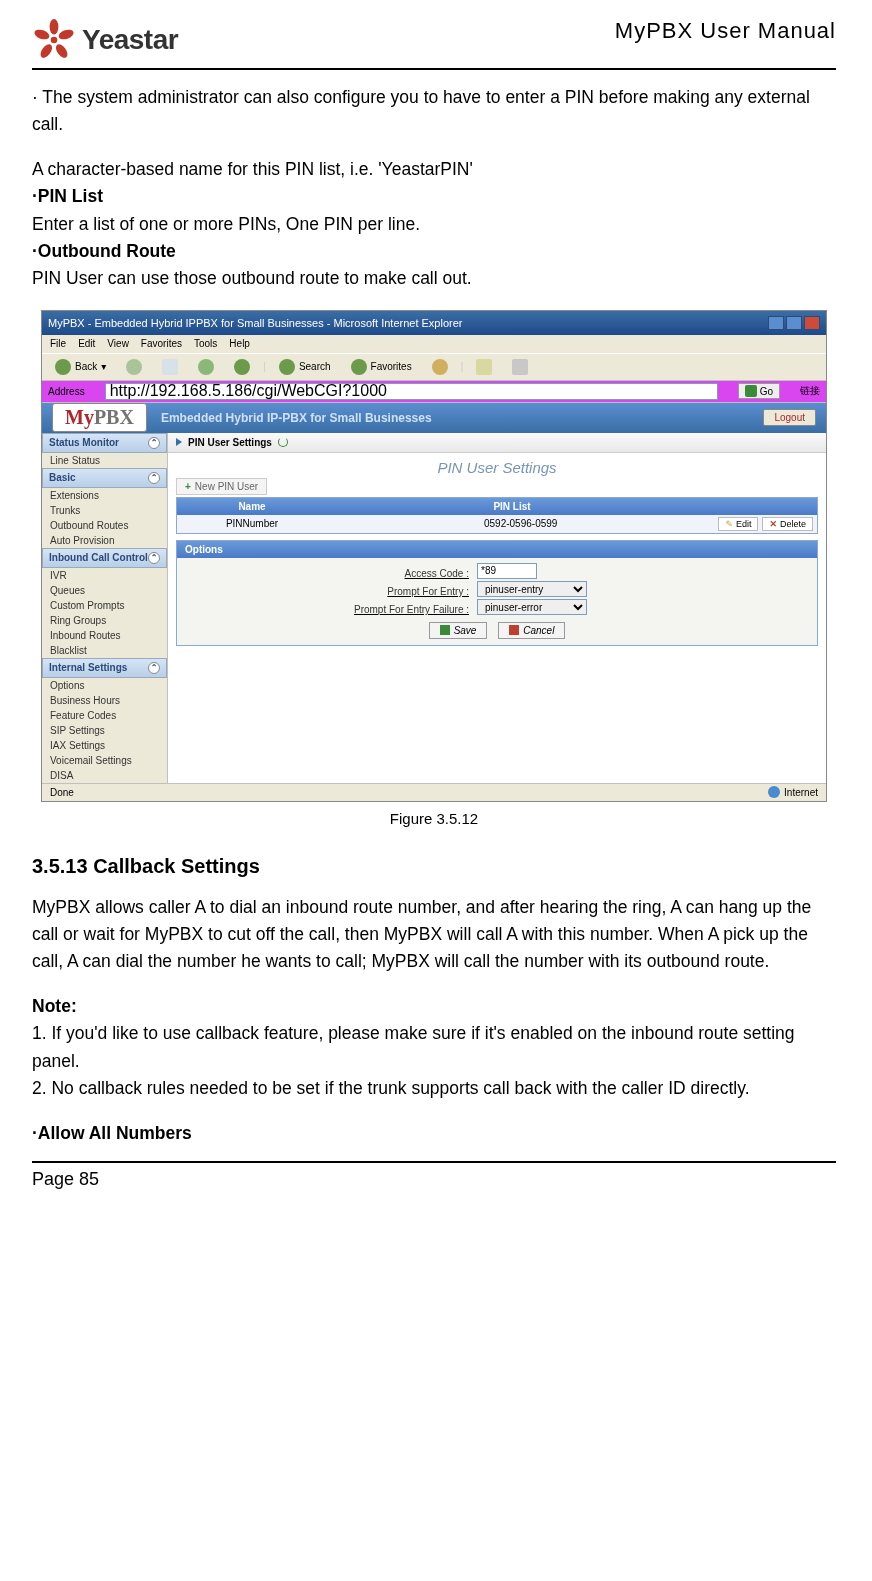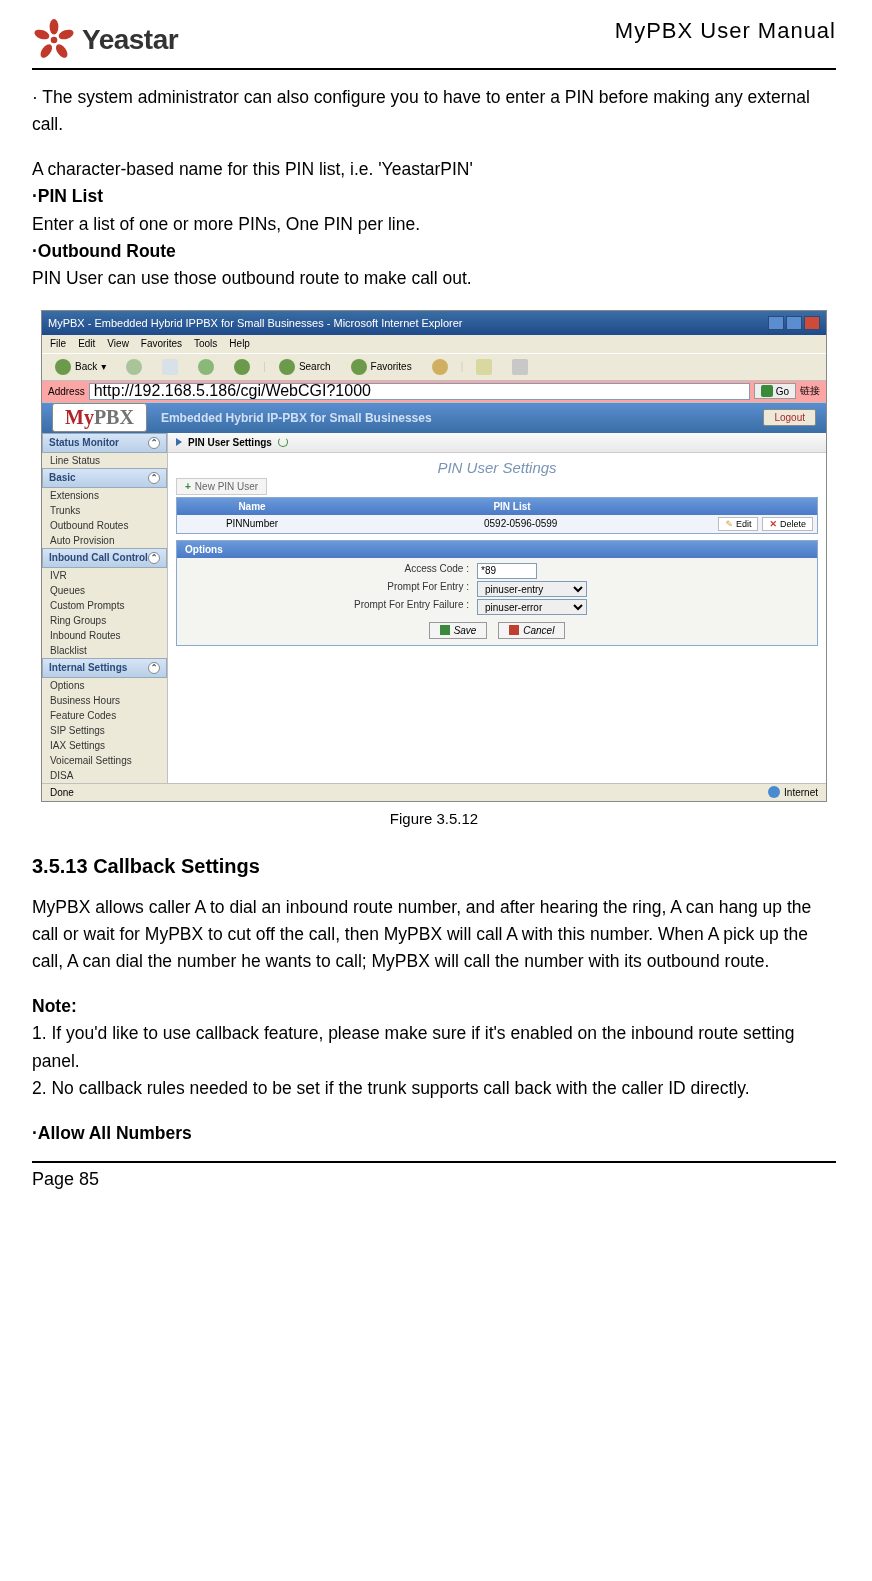--- a/index.html
+++ b/index.html
@@ -21,21 +21,21 @@
   .titlebar { height: 24px; background: linear-gradient(#3a6ea5,#1e4a8a); display:flex; align-items:center; padding:0 6px; color:#fff; font-size:11px; justify-content:space-between;}
   .titlebar-btns { display:flex; gap:2px;}
   .tb-btn { width:16px; height:14px; background:#5a8ed0; border:1px solid #2a4a7a; display:inline-block;}
   .tb-close { background:#d04a3a;}
   .menubar { height:18px; background:#ece9d8; display:flex; align-items:center; gap:12px; padding:0 8px; font-size:10px;}
   .toolbar { height:28px; background:#ece9d8; border-top:1px solid #fff; border-bottom:1px solid #c0c0c0; display:flex; align-items:center; gap:6px; padding:0 6px;}
   .tbtn { display:flex; align-items:center; gap:4px; padding:2px 6px; border:1px solid transparent; border-radius:3px;}
   .tbtn .ic { width:16px; height:16px; background:#6a9a4a; border-radius:50%;}
   .ic-blue{background:#4a7ac8;}
   .ic-yel{background:#e8c860;}
-  .addrbar { height:22px; background:#fca5a5; display:flex; align-items:center; gap:4px; padding:0 6px; border-bottom:1px solid #c0c0c0;}
+  .addrbar { height:22px; background:#d946ef; display:flex; align-items:center; gap:20px; padding:0 6px; border-bottom:1px solid #c0c0c0;}
   .addrbar input{ flex:1; height:17px; font-size:16px; padding:0 4px; border:1px solid #7f9db9;}
   .gobtn{ padding:1px 6px; background:#eee; border:1px solid #999; font-size:10px; display:flex; align-items:center; gap:3px;}
   .gobtn .goic{width:12px;height:12px;background:#3a8a3a;border-radius:2px;}
 
   .appchrome { background:#fff; height:calc(100% - 24px - 18px - 28px - 22px - 18px); display:flex; flex-direction:column;}
   .appheader { height:40px; background:linear-gradient(#5a8ed0,#3a6ea5); display:flex; align-items:center; justify-content:space-between; padding:0 10px; color:#fff;}
   .applogo { font-size:20px; font-family:'Times New Roman',serif; background:#fff; color:#b0252a; padding:2px 12px; border-radius:3px; font-weight:bold; border:1px solid #888;}
   .applogo .pbx{color:#737373;}
   .apptag { font-size:12px; color:#cfe0f5; font-weight:bold;}
   .logoutbtn{ background:#ece9d8; border:1px solid #888; color:#b0252a; font-size:10px; padding:2px 10px; border-radius:2px;}
@@ -61,21 +61,21 @@
   .tbl-row{ display:flex; background:#f0f4fa; font-size:10px; align-items:center;}
   .tbl-row .td-name{width:150px;text-align:center;padding:3px;}
   .tbl-row .td-pin{flex:1;text-align:center;padding:3px;}
   .td-act{ display:flex; gap:4px; padding:2px 4px;}
   .actbtn{ background:#fff; border:1px solid #bbb; padding:1px 6px; font-size:9px; display:flex; align-items:center; gap:3px;}
   .editic{color:#caa030;}
   .delic{color:#c04030;font-weight:bold;}
   .optpanel{ margin:6px 8px 0 8px; border:1px solid #8aa8d0;}
   .opthead{ background:linear-gradient(#6a9ad8,#4a7ac8); color:#fff; font-weight:bold; padding:3px 8px; font-size:10px;}
   .optbody{ background:#f4f4f0; padding:4px 0;}
-  .optrow{ display:flex; align-items:flex-start; padding:1px 0;}
+  .optrow{ display:flex; align-items:flex-end; padding:1px 0;text-decoration:underline;}
   .optlbl{ width:300px; text-align:right; padding-right:8px; font-size:10px; color:#333;}
   .optval input,.optval select{ font-size:10px; border:1px solid #7f9db9; padding:1px 3px; height:16px; width:110px;}
   .btnrow{ text-align:center; padding:6px 0 2px 0;font-style:italic;}
   .winbtn{ display:inline-flex; align-items:center; gap:4px; background:#f4f4f4; border:1px solid #999; padding:2px 10px; font-size:10px; margin:0 4px;}
   .chk{width:10px;height:10px;background:#3a8a3a;display:inline-block;}
   .xmk{width:10px;height:10px;background:#c04030;display:inline-block;}
 
   .statusbar{ height:18px; background:#ece9d8; border-top:1px solid #c0c0c0; display:flex; align-items:center; justify-content:space-between; padding:0 8px; font-size:10px;}
   .sb-r{display:flex;align-items:center;gap:4px;}
   .globe{width:12px;height:12px;border-radius:50%;background:#4a8ad0;}

